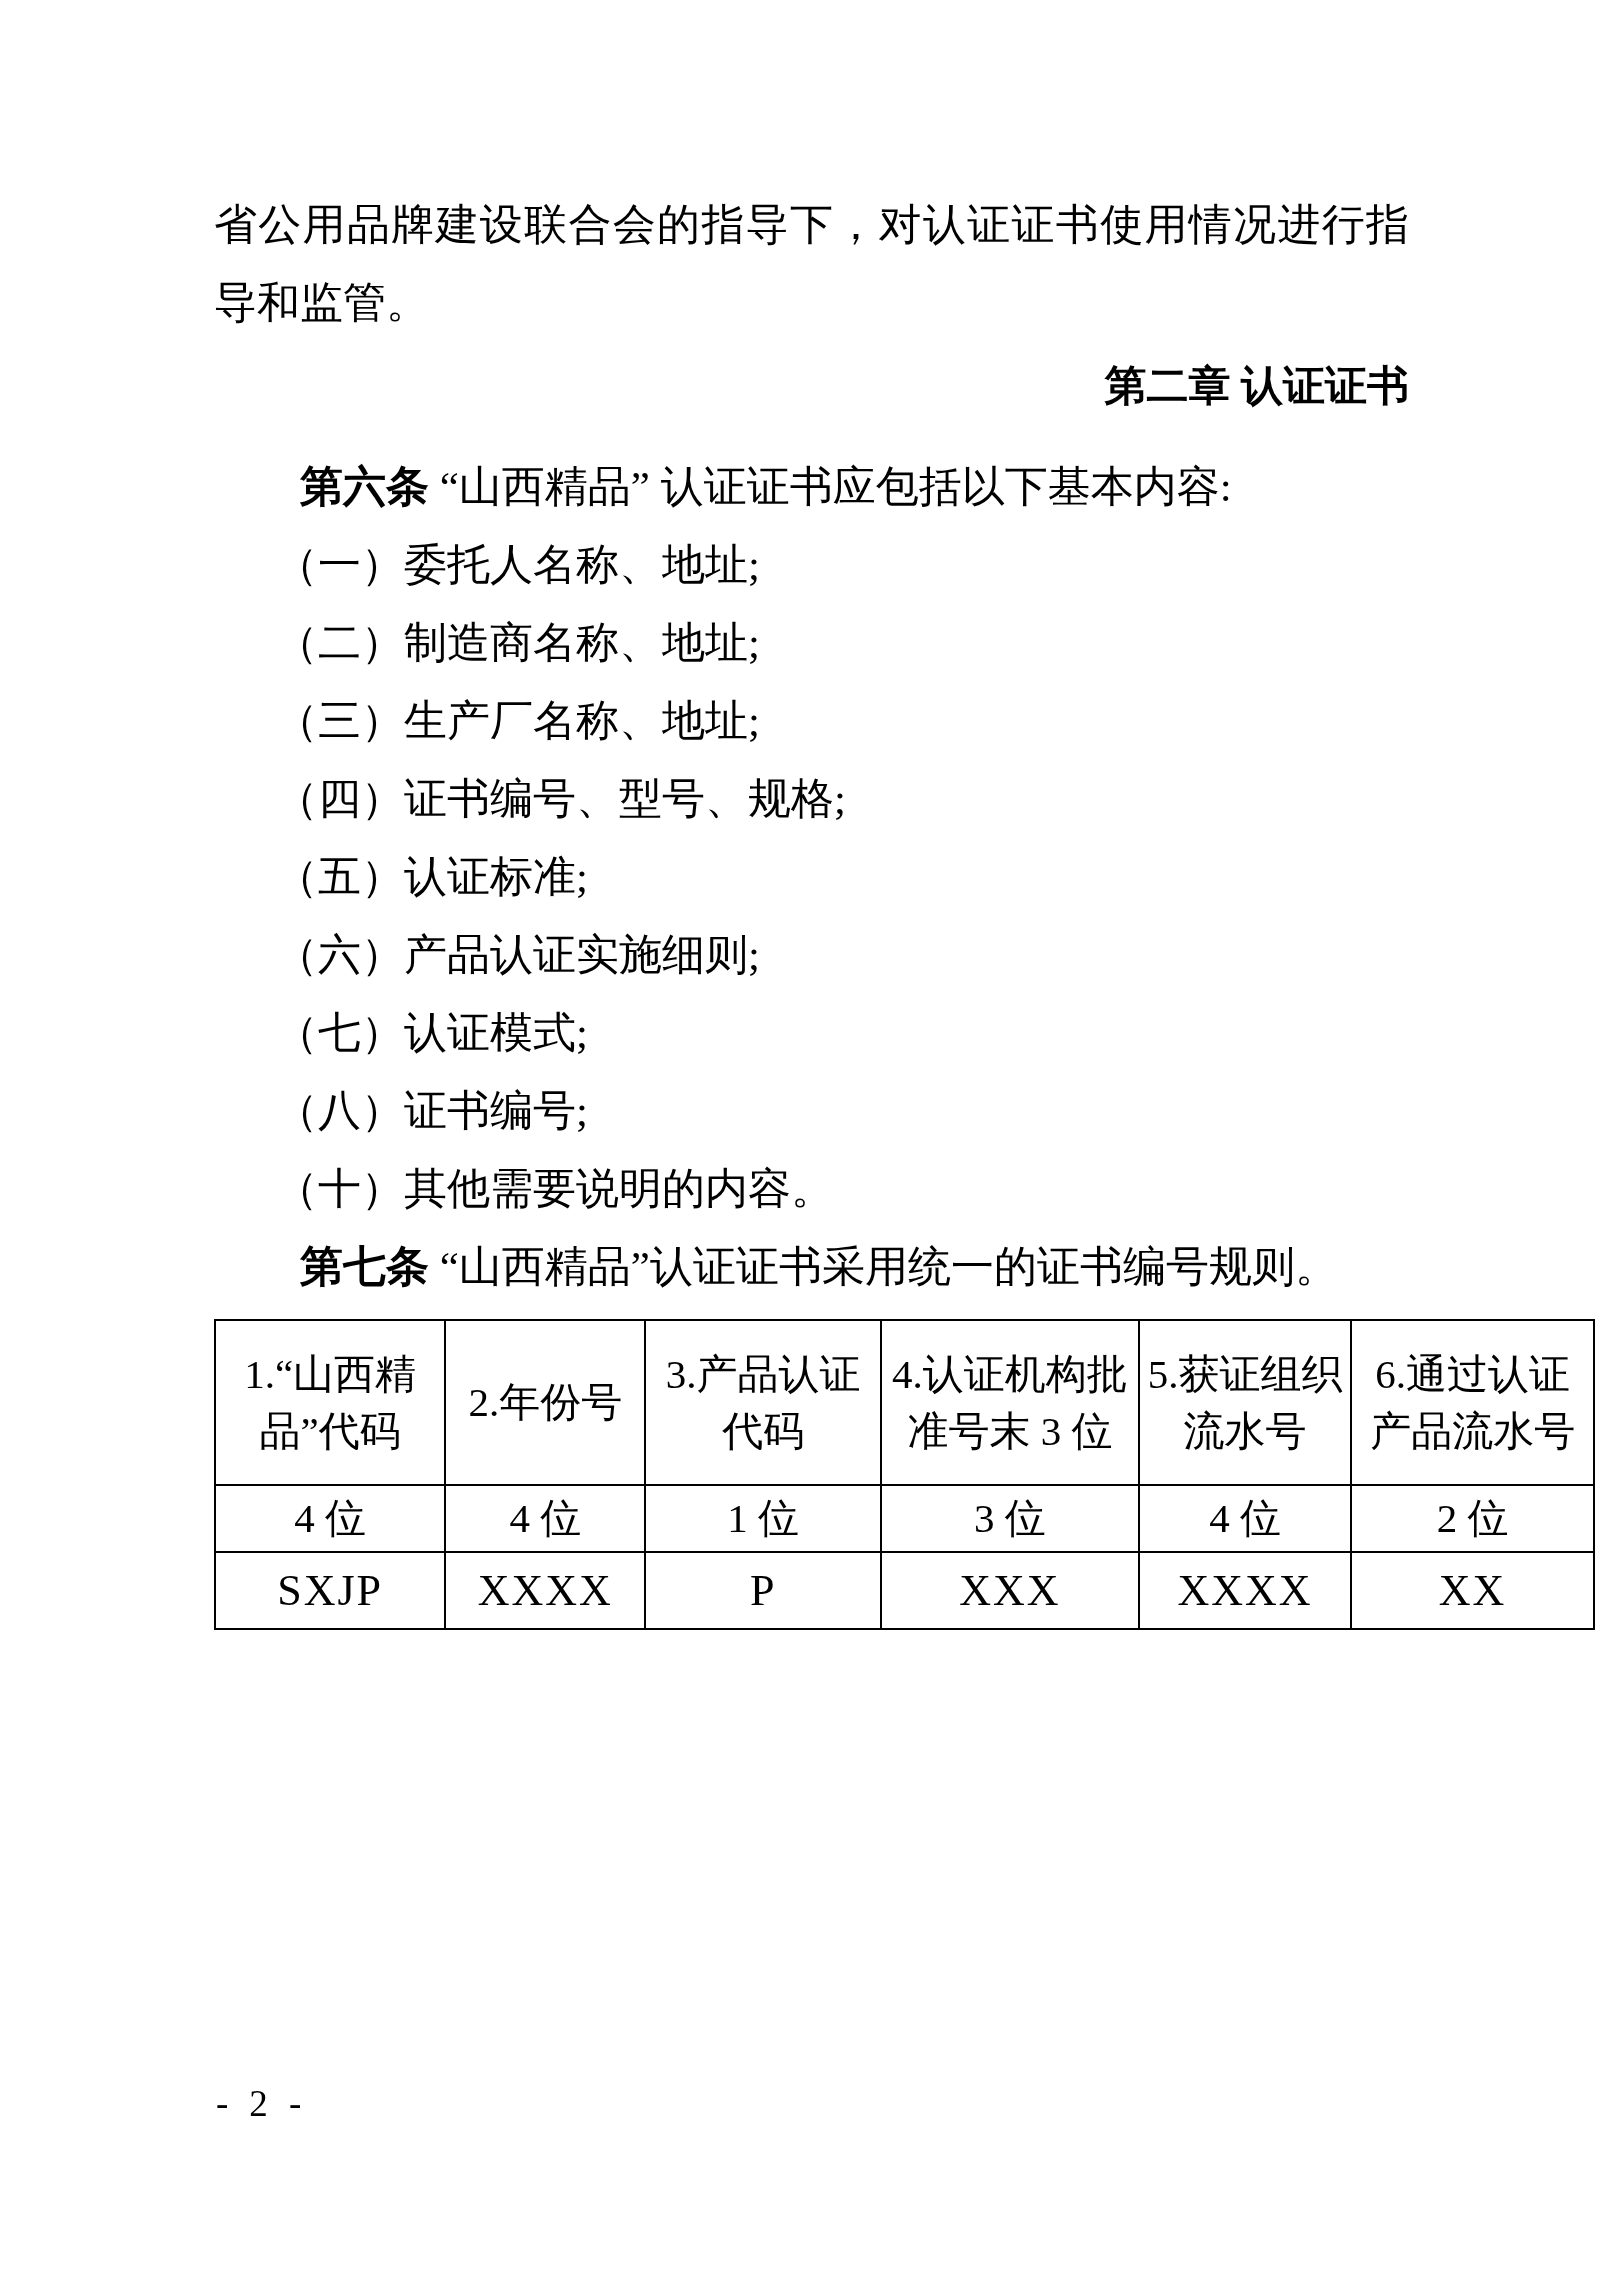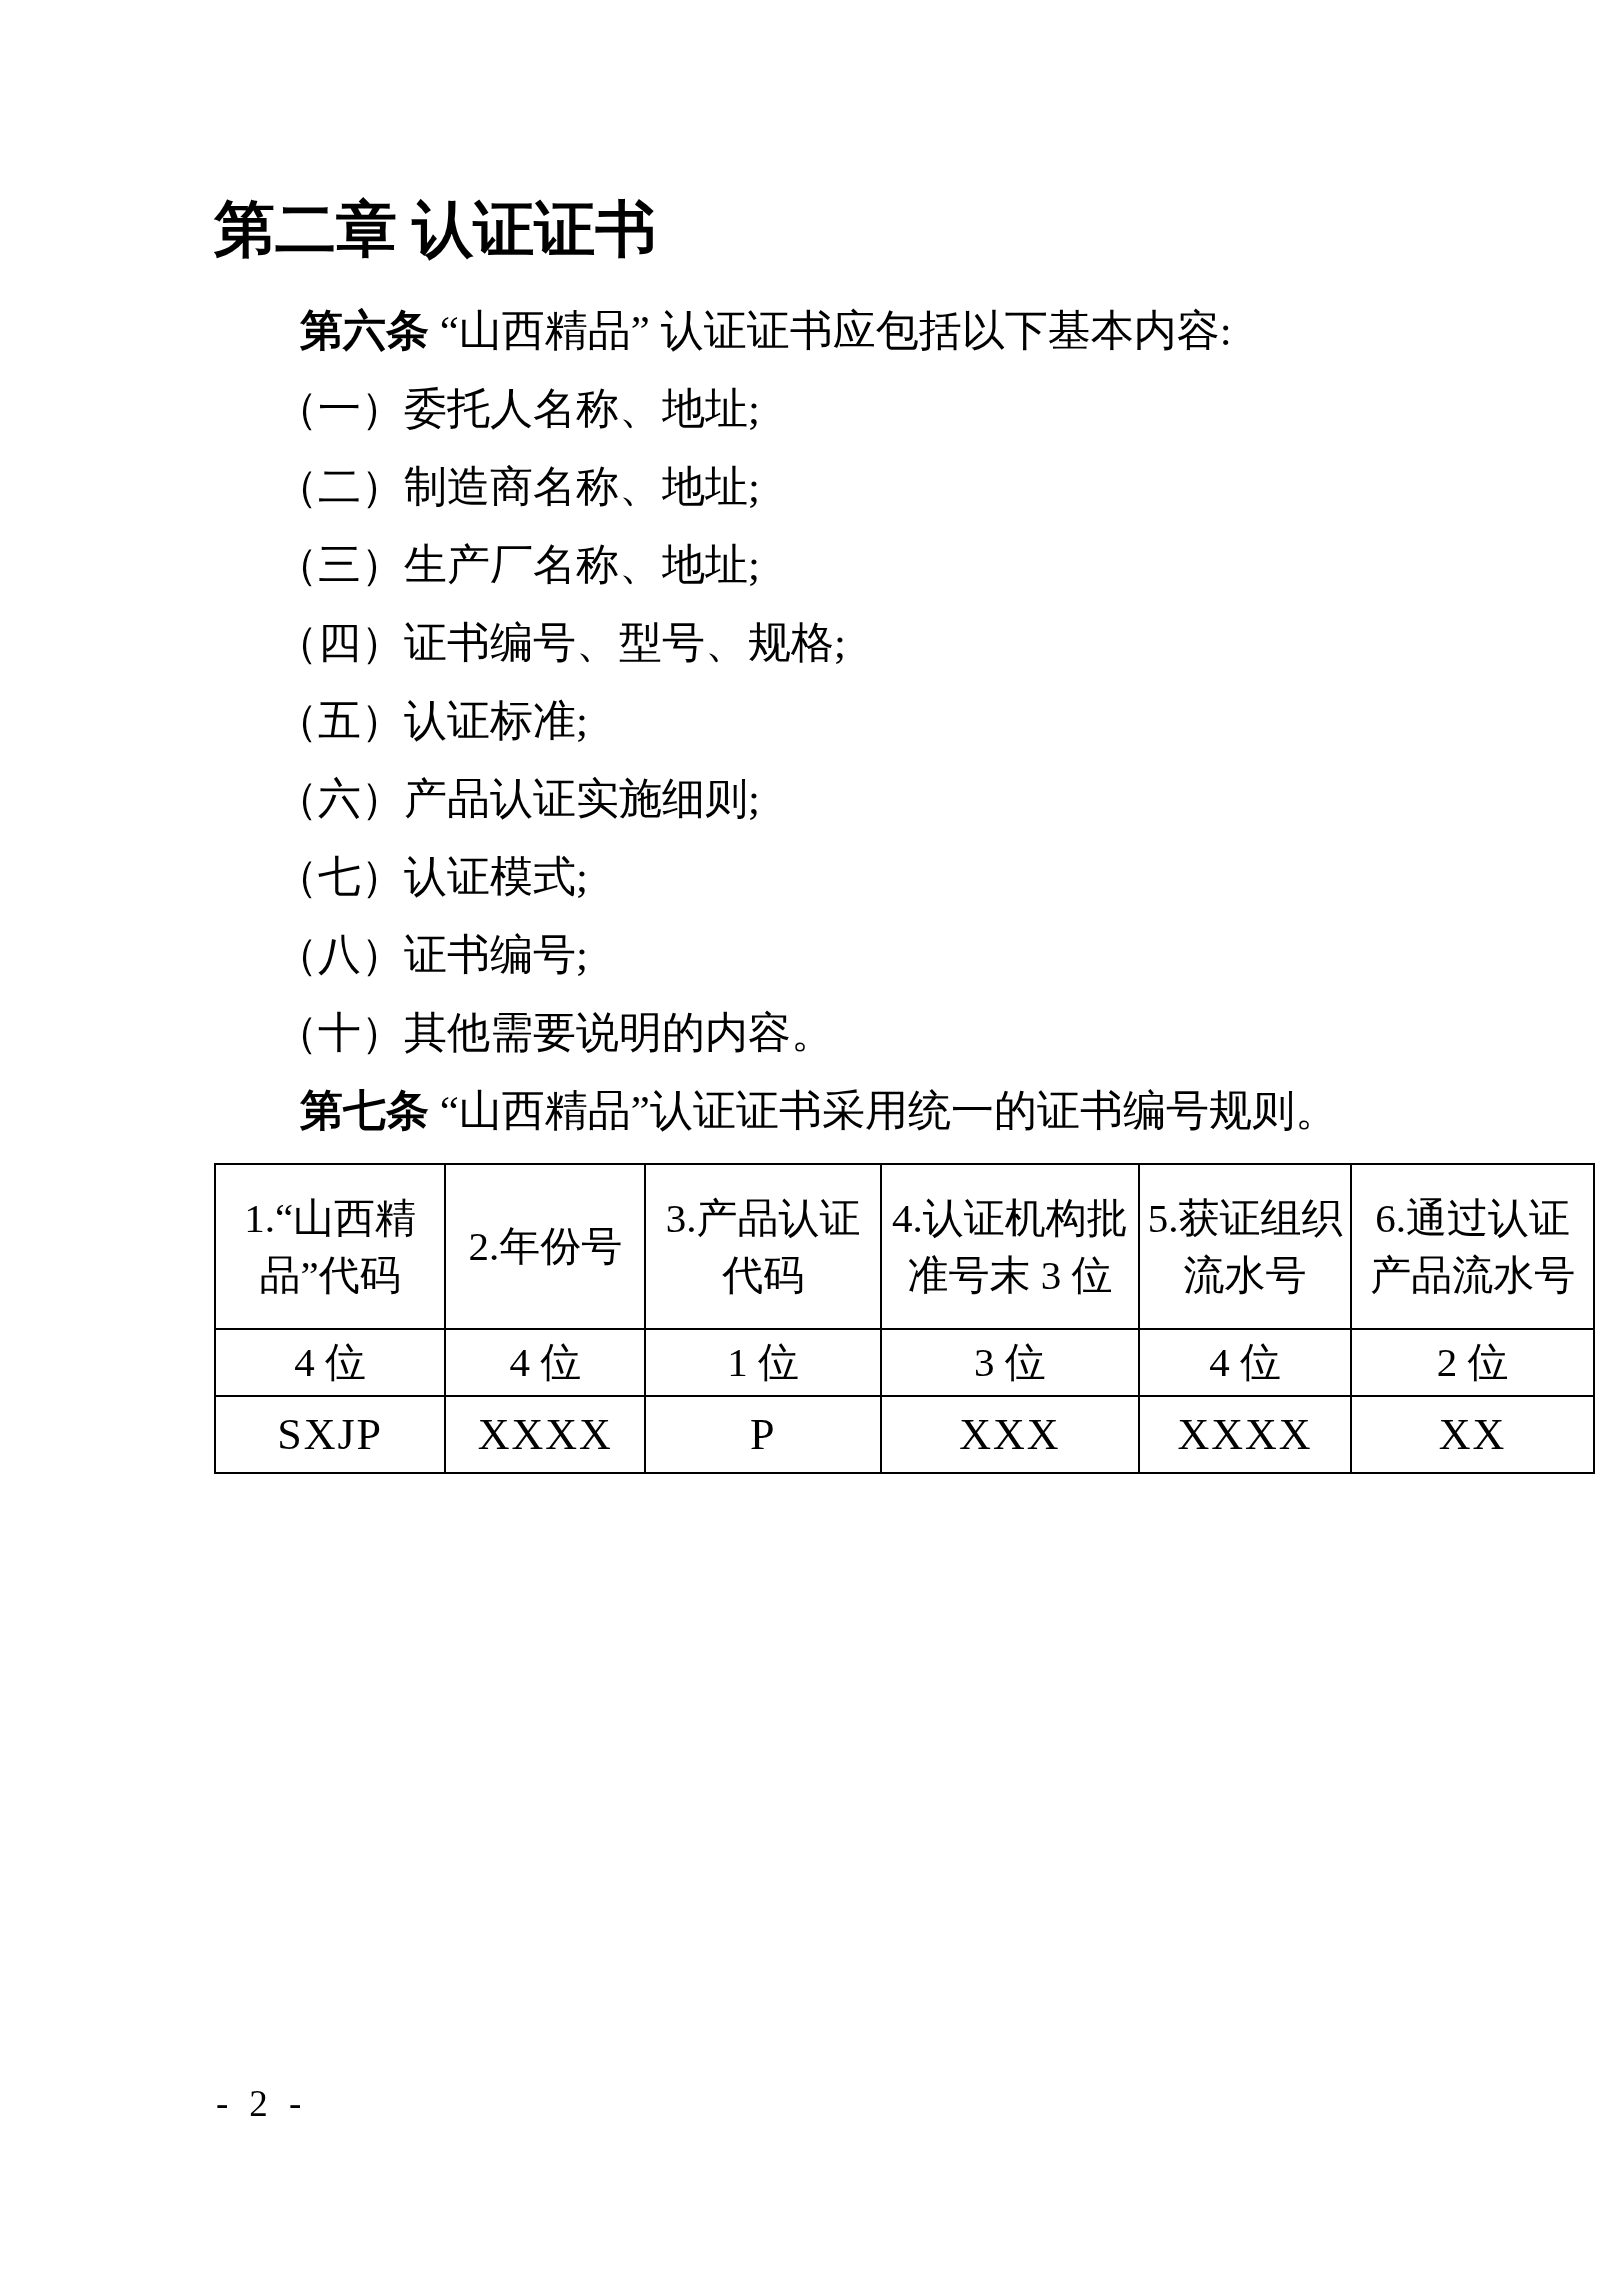--- a/index.html
+++ b/index.html
@@ -22,24 +22,24 @@
     line-height:78px;
     margin:0;
     text-align:justify;
     text-justify:inter-character;
     word-break:break-all;
   }
   p.indent { text-indent:86px; }
   p.item   { text-indent:61px; }
   .bold-lead { font-weight:bold; }
   h2.chapter {
-    font-size:61px;
+    font-size:42px;
     line-height:88px;
     margin:0;
-    text-align:left;
+    text-align:right;
     font-weight:bold;
   }
   p.art6 { margin-top:17.6px; }
   table.code-table {
     margin-top:13.7px;
     width:1381px;
     border-collapse:collapse;
     table-layout:fixed;
     border:2.9px solid #000;
   }
@@ -61,20 +61,21 @@
     line-height:59px;
     letter-spacing:5.9px;
   }
 </style>
 </head>
 <body>
 
 <div class="page">
   <div class="content">
 
+    <p class="body">省公用品牌建设联合会的指导下，对认证证书使用情况进行指导和监管。</p>
 
     <h2 class="chapter">第二章 认证证书</h2>
 
 
     <p class="body indent art6"><span class="bold-lead">第六条</span><span> “山西精品” 认证证书应包括以下基本内容:</span></p>
 
     <p class="body item">（一）委托人名称、地址;</p>
     <p class="body item">（二）制造商名称、地址;</p>
     <p class="body item">（三）生产厂名称、地址;</p>
     <p class="body item">（四）证书编号、型号、规格;</p>

